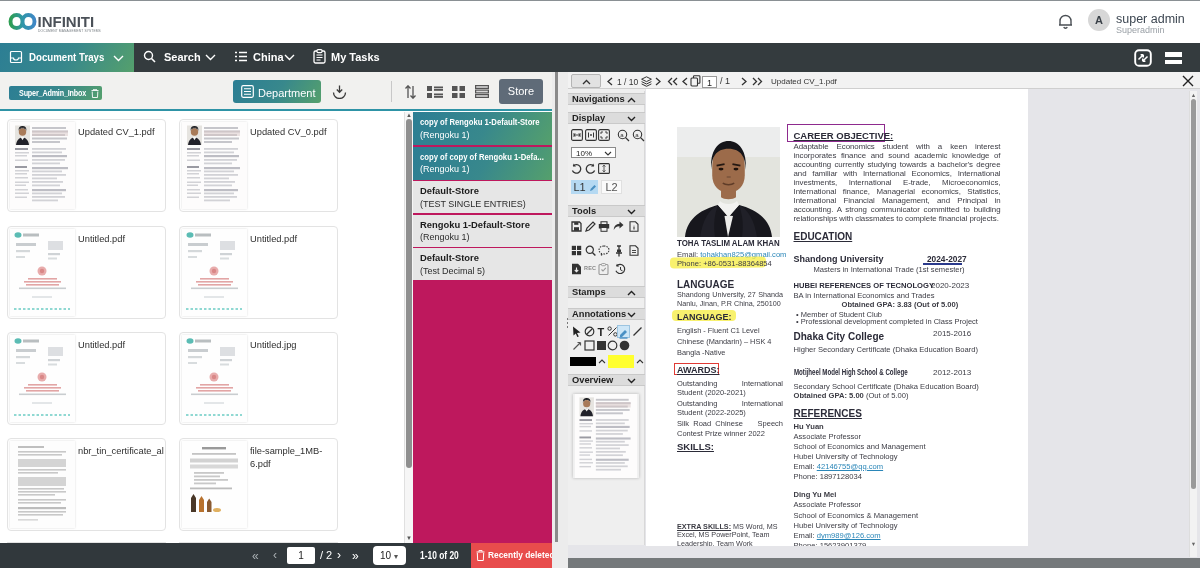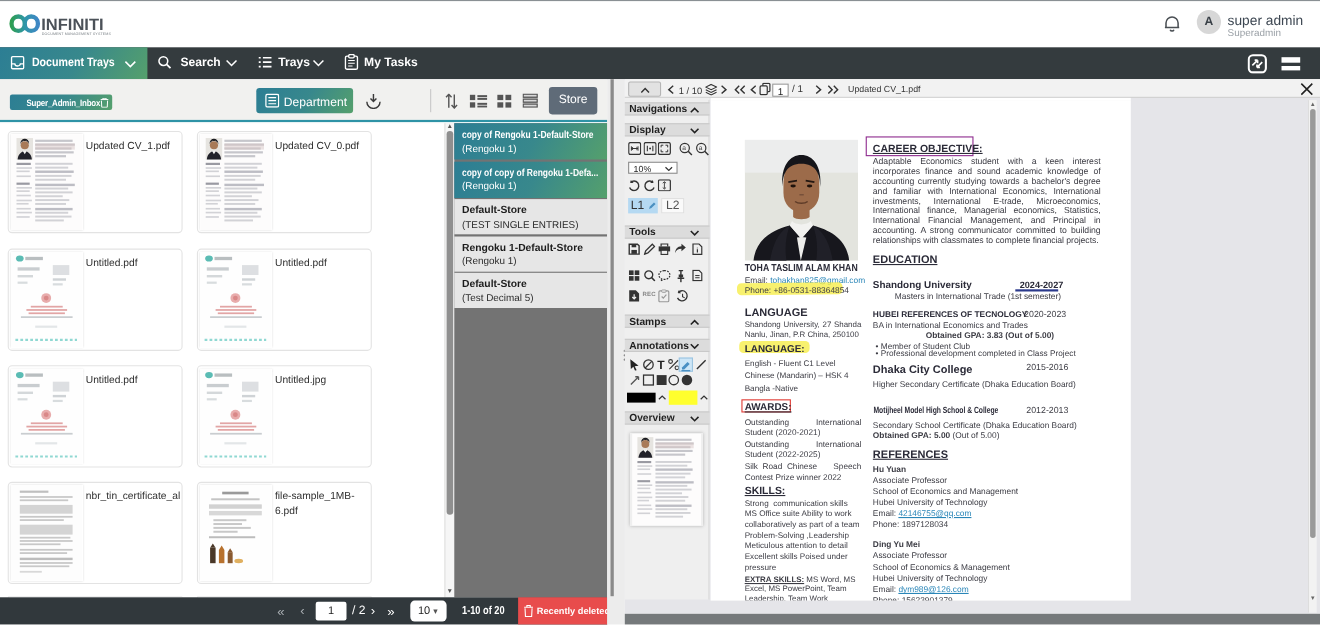--- a/index.html
+++ b/index.html
@@ -176,42 +176,42 @@
   <svg class="abs" style="left:205px;top:54px" width="11" height="7" viewBox="0 0 11 7">
       <path d="M1 1 L5.5 5.5 L10 1" fill="none" stroke="#fff" stroke-width="1.4"></path>
     </svg>
 
   <svg class="abs" style="left:235px;top:51px" width="12" height="11" viewBox="0 0 12 11">
       <g stroke="#fff" stroke-width="1.5">
         <path d="M0 1.5 L2 1.5 M0 5.5 L2 5.5 M0 9.5 L2 9.5"></path>
         <path d="M4 1.5 L12 1.5 M4 5.5 L12 5.5 M4 9.5 L12 9.5"></path>
       </g>
     </svg>
-  <div class="abs" style="left:253px;top:51px;font-size:11px;font-weight:bold;color:#fff;">Trays</div>
+  <div class="abs" style="left:253px;top:51px;font-size:11px;font-weight:bold;color:#fff;">China</div>
   <svg class="abs" style="left:284px;top:54px" width="11" height="7" viewBox="0 0 11 7">
       <path d="M1 1 L5.5 5.5 L10 1" fill="none" stroke="#fff" stroke-width="1.4"></path>
     </svg>
 
   <svg class="abs" style="left:313px;top:49px" width="13" height="15" viewBox="0 0 13 15">
       <rect x="1" y="2" width="11" height="12" rx="1.5" fill="none" stroke="#fff" stroke-width="1.3"></rect>
       <rect x="4" y="0.6" width="5" height="3" rx="1" fill="#343b3e" stroke="#fff" stroke-width="1.2"></rect>
       <path d="M3.5 6 L9.5 6 M3.5 8.5 L9.5 8.5 M3.5 11 L7.5 11" stroke="#fff" stroke-width="1.1"></path>
     </svg>
   <div class="abs" style="left:331px;top:51px;font-size:11px;font-weight:bold;color:#fff;">My Tasks</div>
 
   <svg class="abs" style="left:1134px;top:49px" width="18" height="18" viewBox="0 0 18 18">
     <rect x="1.2" y="1.2" width="15.6" height="15.6" rx="3.8" fill="none" stroke="#fff" stroke-width="1.9"></rect>
     <path d="M4.5 10.5 L9.3 5.7 M9.3 5.7 L9.3 8.4 M9.3 5.7 L6.6 5.7" stroke="#fff" stroke-width="1.5" fill="none"></path>
     <path d="M13.5 7.5 L8.7 12.3 M8.7 12.3 L8.7 9.6 M8.7 12.3 L11.4 12.3" stroke="#fff" stroke-width="1.5" fill="none"></path>
   </svg>
   <div class="abs" style="left:1165px;top:52px;width:17px;height:4.5px;background:#fff;"></div>
   <div class="abs" style="left:1165px;top:59.5px;width:17px;height:4.5px;background:#fff;"></div>
 
   <div class="abs" style="left:0;top:72px;width:552px;height:39px;background:#f1f1ef;border-bottom:2px solid #2e93a6;"></div>
-  <div class="abs grad" style="left:9px;top:86px;width:93px;height:14px;border-radius:2px;color:#fff;font-size:8.4px;font-weight:bold;line-height:14px;text-align:right;padding-left:6px;white-space:nowrap;letter-spacing:-0.2px;"><span style="display:inline-block;transform:scaleX(0.86);transform-origin:0 0;">Super_Admin_Inbox</span>
+  <div class="abs grad" style="left:9px;top:86px;width:93px;height:14px;border-radius:2px;color:#fff;font-size:8.4px;font-weight:bold;line-height:14px;text-align:center;padding-left:6px;white-space:nowrap;letter-spacing:-0.2px;"><span style="display:inline-block;transform:scaleX(0.86);transform-origin:0 0;">Super_Admin_Inbox</span>
     <svg class="abs" style="left:82px;top:3px" width="8" height="9" viewBox="0 0 8 9">
         <path d="M0.5 1.5 L7.5 1.5 M2.5 1.2 L2.5 0.3 L5.5 0.3 L5.5 1.2 M1.2 2.5 L1.5 8.5 L6.5 8.5 L6.8 2.5" stroke="#fff" stroke-width="0.9" fill="none"></path>
       </svg>
   </div>
 
   <div class="abs grad" style="left:233px;top:80px;width:88px;height:23px;border-radius:3px;"></div>
   <svg class="abs" style="left:241px;top:85px" width="13" height="13" viewBox="0 0 13 13">
       <rect x="0.7" y="0.7" width="11.6" height="11.6" rx="1.5" fill="none" stroke="#fff" stroke-width="1.2"></rect>
       <path d="M3 3.7 L10 3.7 M3 6.5 L10 6.5 M3 9.3 L10 9.3" stroke="#fff" stroke-width="1.1"></path>
     </svg>
@@ -311,21 +311,21 @@
       <div class="fname">file-sample_1MB-6.pdf</div>
     </div>
   <div class="card" style="left:7px;top:542px;height:2px;border-bottom:none;"></div>
   <div class="card" style="left:179px;top:542px;height:2px;border-bottom:none;"></div>
 
   <div class="abs" style="left:404px;top:112px;width:9px;height:431px;background:#f6f6f6;border-left:1px solid #e0e0e0;"></div>
   <div class="abs" style="left:405.5px;top:119px;width:6px;height:349px;background:#8f8f8f;border-radius:3px;"></div>
   <div class="abs" style="left:405px;top:112px;width:8px;height:7px;color:#555;font-size:6px;text-align:center;line-height:7px;">▲</div>
   <div class="abs" style="left:405px;top:535px;width:8px;height:7px;color:#555;font-size:6px;text-align:center;line-height:7px;">▼</div>
 
-  <div id="stores" class="abs" style="left:413px;top:112px;width:139px;height:431px;background:#737373;">
+  <div id="stores" class="abs" style="left:413px;top:112px;width:139px;height:431px;background:#be185d;">
     <div class="grad" style="height:33px;margin-bottom:1.5px;padding:4px 0 0 7px;color:#fff;">
       <div style="font-size:9.4px;font-weight:bold;white-space:nowrap;transform:scaleX(0.82);transform-origin:0 0;">copy of Rengoku 1-Default-Store</div>
       <div style="font-size:9px;margin-top:2.5px;">(Rengoku 1)</div>
     </div>
     <div class="grad" style="height:33px;margin-bottom:1.5px;padding:4px 0 0 7px;color:#fff;">
       <div style="font-size:9.4px;font-weight:bold;white-space:nowrap;transform:scaleX(0.82);transform-origin:0 0;">copy of copy of Rengoku 1-Defa...</div>
       <div style="font-size:9px;margin-top:2.5px;">(Rengoku 1)</div>
     </div>
     <div style="height:32px;margin-bottom:1.5px;padding:4px 0 0 7px;background:#e6e6e6;color:#1c1c1c;">
       <div style="font-size:9.4px;font-weight:bold;white-space:nowrap;">Default-Store</div>
@@ -639,21 +639,20 @@
         <span style="float:left">Outstanding</span>
         <span style="float:right">International</span>
       </div>
     <div class="d" style="left:31px;top:317px;font-size:7.5px;">Student (2022-2025)</div>
     <div class="d" style="left:31px;top:328px;width:106px;font-size:7.5px;">
         <span style="float:left">Silk&nbsp; Road&nbsp; Chinese</span>
         <span style="float:right">Speech</span>
       </div>
     <div class="d" style="left:31px;top:338px;font-size:7.5px;">Contest Prize winner 2022</div>
     <div class="db" style="left:31px;top:349.5px;font-size:9.5px;text-decoration:underline;">SKILLS:</div>
-    <div class="d" style="left:31px;top:361.5px;width:105px;line-height:9.7px;font-size:7.4px;">Strong&nbsp; communication skills MS Office suite Ability to work collaboratively as part of a team Problem-Solving ,Leadership Meticulous attention to detail Excellent skills Poised under pressure</div>
     <div class="d" style="left:31px;top:431.5px;width:106px;line-height:8.9px;font-size:7.2px;"><b style="text-decoration:underline;">EXTRA SKILLS:</b> MS Word, MS Excel, MS PowerPoint, Team Leadership, Team Work</div>
 
     <div class="abs" style="left:140.5px;top:33px;width:98px;height:17.5px;border:1.8px solid #8e2a8e;"></div>
     <div class="db" style="left:147.5px;top:38.5px;font-size:9.5px;text-decoration:underline;">CAREER OBJECTIVE:</div>
     <div class="d" style="left:147.5px;top:50.5px;width:207px;text-align:justify;line-height:9.1px;font-size:7.9px;letter-spacing:-0.05px;">Adaptable Economics student with a keen interest incorporates finance and sound academic knowledge of accounting currently studying towards a bachelor's degree and familiar with International Economics, International investments, International E-trade, Microeconomics, International finance, Managerial economics, Statistics, International Financial Management, and Principal in accounting. A strong communicator committed to building relationships with classmates to complete financial projects.</div>
     <div class="db" style="left:147.5px;top:140px;font-size:10px;text-decoration:underline;">EDUCATION</div>
     <div class="db" style="left:147.5px;top:163px;font-size:9px;">Shandong University</div>
     <div class="db" style="left:281px;top:162.5px;font-size:8.3px;">2024-2027</div>
     <div class="abs" style="left:277px;top:171.5px;width:39px;height:2.4px;background:#2b3a8c;"></div>
     <div class="d" style="left:147.5px;top:173.5px;padding-left:20px;">Masters in International Trade (1st semester)</div>

